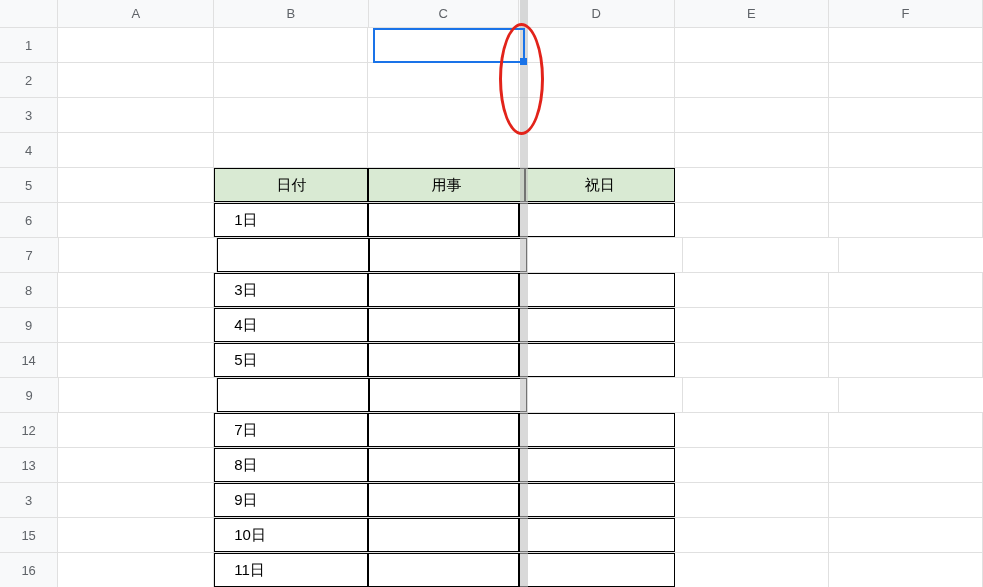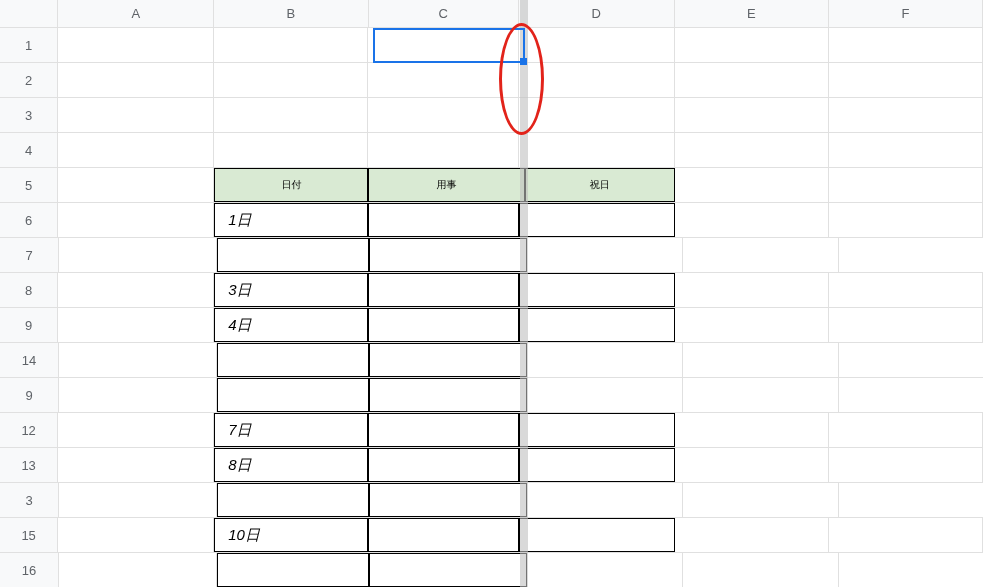--- a/index.html
+++ b/index.html
@@ -60,27 +60,26 @@
     .col-b { width: 156px; }
     .col-c { width: 152px; }
     .col-d { width: 158px; }
     .col-e { width: 156px; }
     .col-f { width: 156px; }
 
     .table-header-cell {
       background: #d9ead3;
       border: 1px solid #000;
       justify-content: center;
-      font-size: 10px;
+      font-size: 15px;
     }
     .table-data-cell {
       background: #fff;
       border: 1px solid #000;
-      padding-left: 13px;
-      font-style: italic;
+      padding-left: 19px;
     }
 
     .selected-cell {
       position: absolute;
       border: 2px solid #1a73e8;
       pointer-events: none;
       z-index: 10;
     }
     .selection-handle {
       position: absolute;
@@ -209,20 +208,21 @@
     <div class="cell col-b table-data-cell">4日</div>
     <div class="cell col-c table-data-cell"></div>
     <div class="cell col-d table-data-cell"></div>
     <div class="cell col-e"></div>
     <div class="cell col-f"></div>
   </div>
 
   <div class="row">
     <div class="row-header">14</div>
     <div class="cell col-a"></div>
+    <div class="cell col-b table-data-cell">5日</div>
     <div class="cell col-c table-data-cell"></div>
     <div class="cell col-d table-data-cell"></div>
     <div class="cell col-e"></div>
     <div class="cell col-f"></div>
   </div>
 
   <div class="row">
     <div class="row-header">9</div>
     <div class="cell col-a"></div>
     <div class="cell col-c table-data-cell"></div>
@@ -247,39 +247,41 @@
     <div class="cell col-b table-data-cell">8日</div>
     <div class="cell col-c table-data-cell"></div>
     <div class="cell col-d table-data-cell"></div>
     <div class="cell col-e"></div>
     <div class="cell col-f"></div>
   </div>
 
   <div class="row">
     <div class="row-header">3</div>
     <div class="cell col-a"></div>
+    <div class="cell col-b table-data-cell">9日</div>
     <div class="cell col-c table-data-cell"></div>
     <div class="cell col-d table-data-cell"></div>
     <div class="cell col-e"></div>
     <div class="cell col-f"></div>
   </div>
 
   <div class="row">
     <div class="row-header">15</div>
     <div class="cell col-a"></div>
     <div class="cell col-b table-data-cell">10日</div>
     <div class="cell col-c table-data-cell"></div>
     <div class="cell col-d table-data-cell"></div>
     <div class="cell col-e"></div>
     <div class="cell col-f"></div>
   </div>
 
   <div class="row">
     <div class="row-header">16</div>
     <div class="cell col-a"></div>
+    <div class="cell col-b table-data-cell">11日</div>
     <div class="cell col-c table-data-cell"></div>
     <div class="cell col-d table-data-cell"></div>
     <div class="cell col-e"></div>
     <div class="cell col-f"></div>
   </div>
 
 </div>
 
 <div class="column-resize-highlight" style="left:520px;height:587px;"></div>
 

